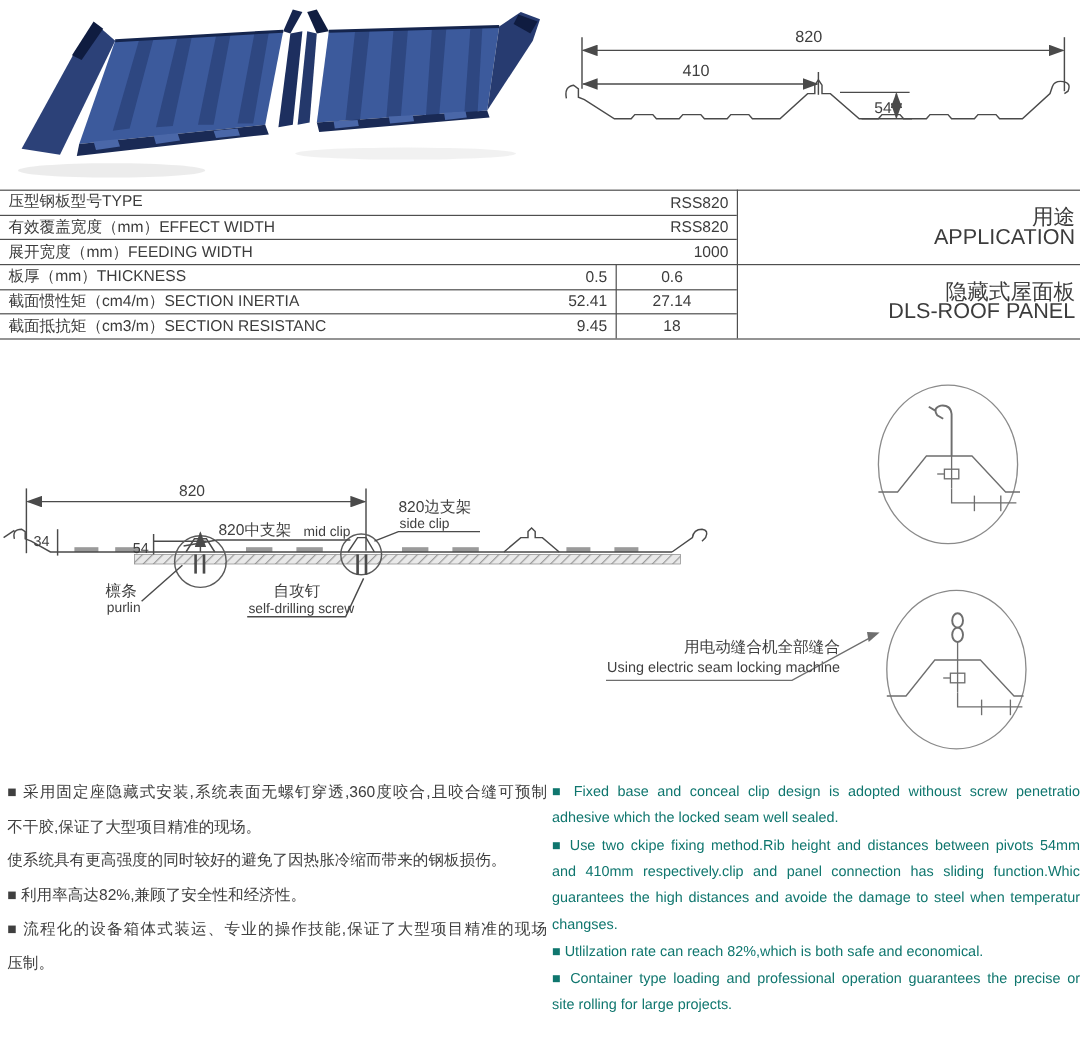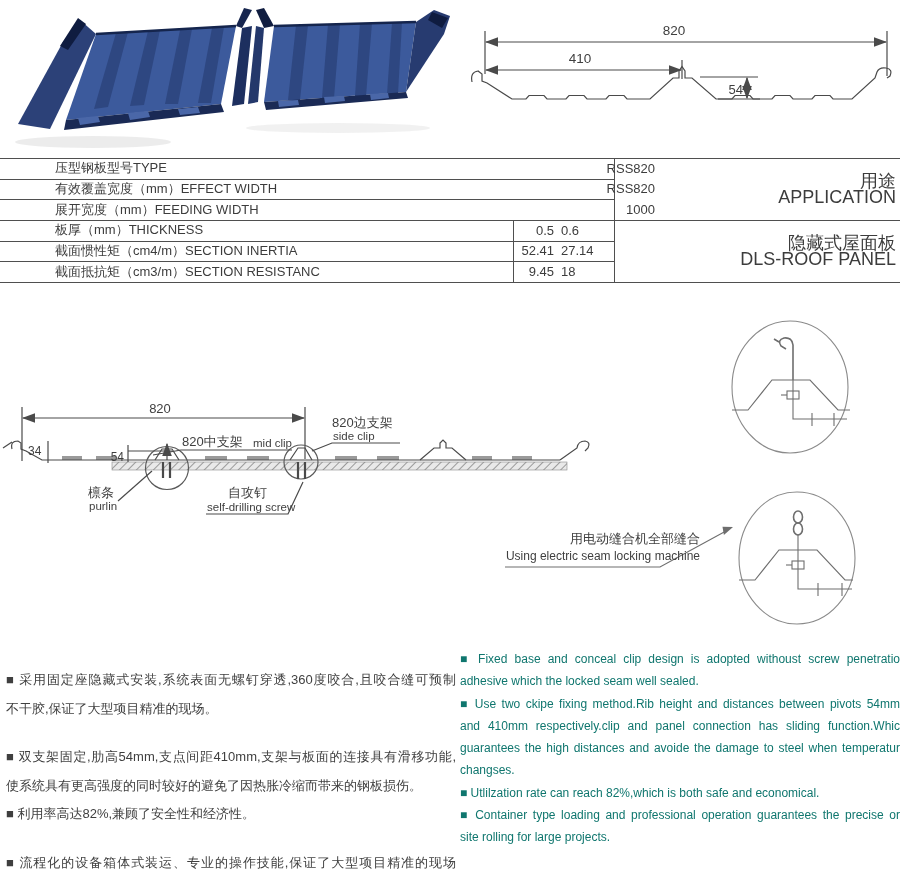--- a/index.html
+++ b/index.html
@@ -5,33 +5,33 @@
   html,body{margin:0;padding:0;background:#fff;}
   #page{position:relative;width:900px;height:884px;background:#ffffff;overflow:hidden;
         font-family:"Liberation Sans","DejaVu Sans",sans-serif;color:#3a3a3a;}
   svg text{font-family:"Liberation Sans","DejaVu Sans",sans-serif;fill:#3f3f3f;}
   
   .hline,.vline{position:absolute;background:#4f4f4f;}
   .hline{height:1px;}
   .vline{width:1px;}
   .spec-rows{position:absolute;left:0;top:158px;width:614px;height:124px;}
   .trow{position:absolute;left:0;width:614px;height:20.67px;display:flex;align-items:center;
-        font-size:13px;color:#3c3c3c;padding-left:48px;}
+        font-size:13px;color:#3c3c3c;}
   .trow .lbl{flex:1;padding-left:7px;white-space:nowrap;}
   .trow .v1{width:100px;text-align:right;padding-right:7px;}
-  .trow .v2{width:94px;text-align:left;padding-right:7px;}
+  .trow .v2{width:94px;text-align:center;padding-right:7px;}
   .trow .vwide{width:195px;text-align:right;padding-right:7px;}
   .side-cell{position:absolute;left:620px;width:278px;display:flex;flex-direction:column;
              justify-content:center;align-items:flex-end;font-size:18px;line-height:16px;
              color:#3c3c3c;text-align:right;padding-right:2px;box-sizing:border-box;}
   
   .feat-zh{position:absolute;left:6px;top:646px;width:450px;}
   .feat-zh .fl{width:450px;height:28.5px;line-height:28.5px;font-size:13px;overflow:hidden;
                white-space:nowrap;color:#3f3f3f;}
-  .feat-zh .fl.full{white-space:normal;text-align:justify;text-align-last:justify;margin-top:20px;}
+  .feat-zh .fl.full{white-space:normal;text-align:justify;text-align-last:justify;}
   .feat-en{position:absolute;left:460px;top:648px;width:440px;}
   .feat-en .fl{width:440px;height:22.3px;line-height:22.3px;font-size:12px;overflow:hidden;
                white-space:nowrap;color:#0f766e;}
   .feat-en .fl.full{white-space:normal;text-align:justify;text-align-last:justify;}
   .abs{position:absolute;}
 </style>
 </head>
 <body>
 
 <div id="page">
@@ -258,21 +258,20 @@
       <path d="M 45 252 L 200 252 L 266 216"></path>
     </g>
     <polygon points="273,212 263.9,219.9 262.5,211.7" fill="#6e6e6e"></polygon>
     <text x="240" y="228" text-anchor="end" font-size="13">用电动缝合机全部缝合</text>
     <text x="240" y="245" text-anchor="end" font-size="12">Using electric seam locking machine</text>
   </svg>
 
   <div class="feat-zh">
     <div class="fl full">■ 采用固定座隐藏式安装,系统表面无螺钉穿透,360度咬合,且咬合缝可预制</div>
     <div class="fl">不干胶,保证了大型项目精准的现场。</div>
-    <div class="fl full">■ 双支架固定,肋高54mm,支点间距410mm,支架与板面的连接具有滑移功能,</div>
     <div class="fl">使系统具有更高强度的同时较好的避免了因热胀冷缩而带来的钢板损伤。</div>
     <div class="fl">■ 利用率高达82%,兼顾了安全性和经济性。</div>
     <div class="fl full">■ 流程化的设备箱体式装运、专业的操作技能,保证了大型项目精准的现场</div>
     <div class="fl">压制。</div>
   </div>
 
   <div class="feat-en">
     <div class="fl full">■ Fixed base and conceal clip design is adopted withoust screw penetratio</div>
     <div class="fl">adhesive which the locked seam well sealed.</div>
     <div class="fl full">■ Use two ckipe fixing method.Rib height and distances between pivots 54mm</div>

